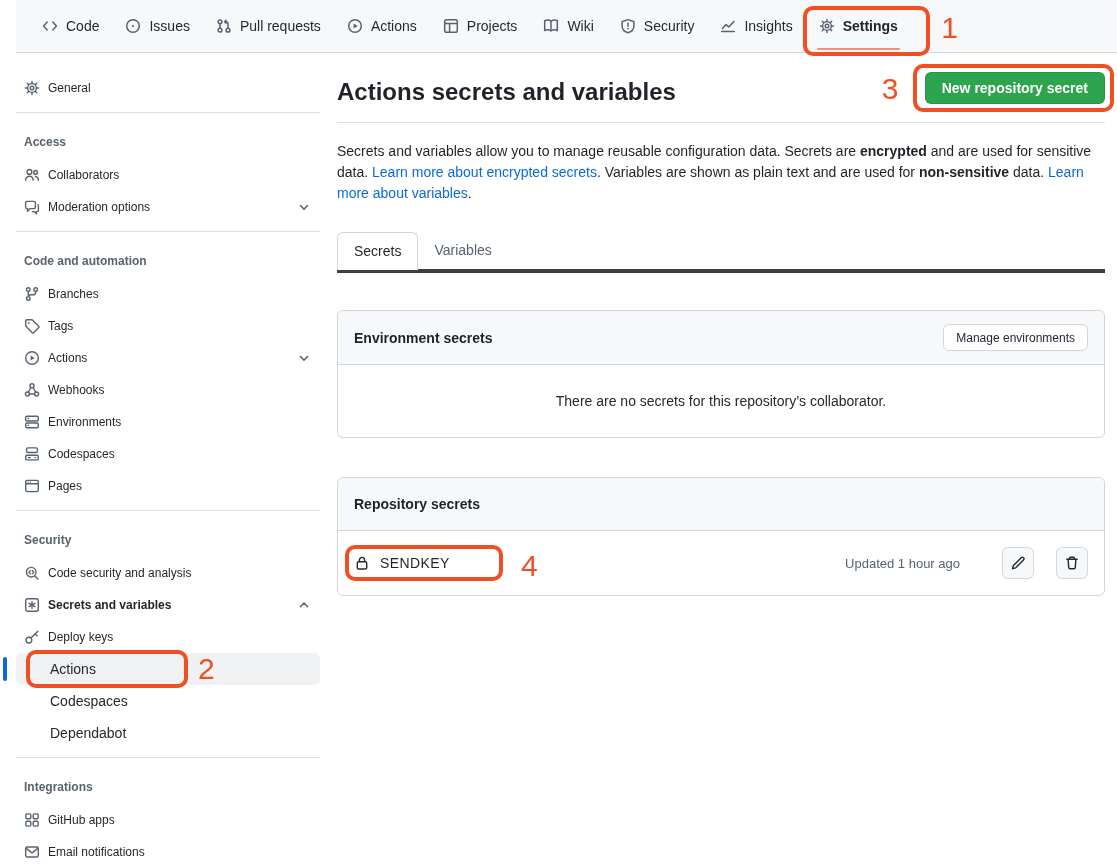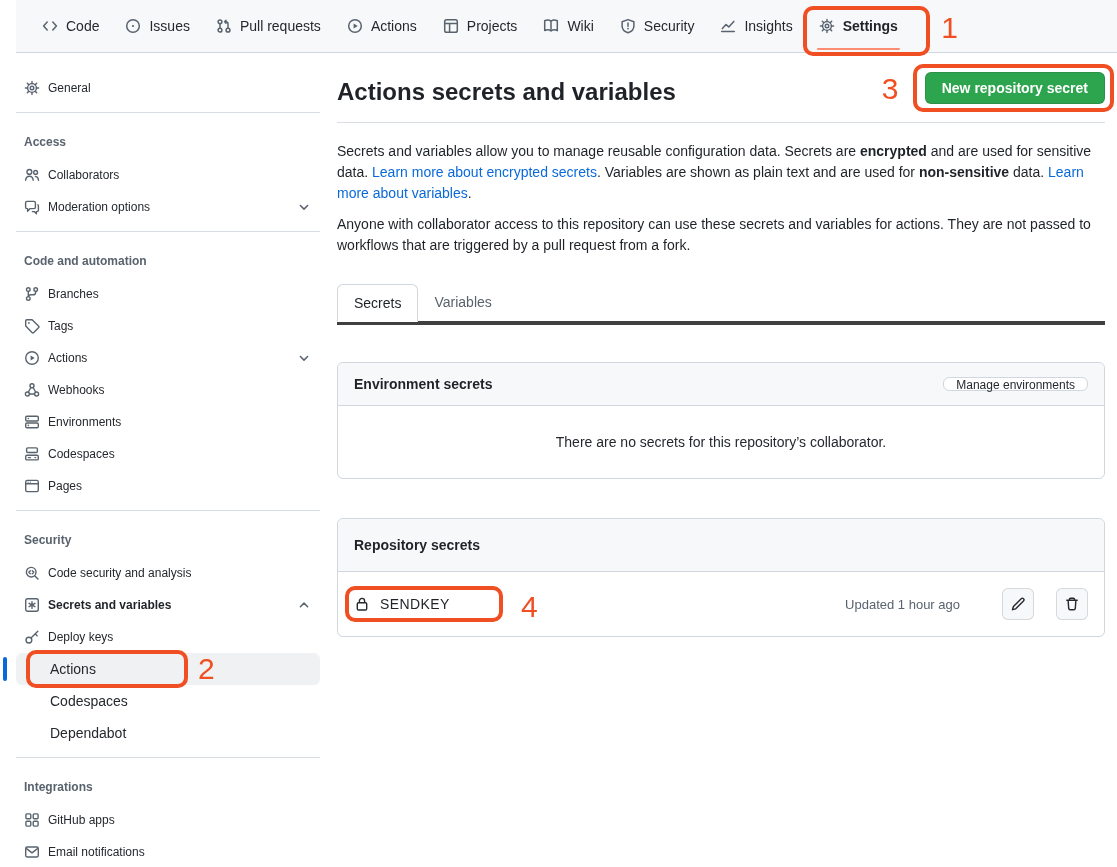--- a/index.html
+++ b/index.html
@@ -79,21 +79,21 @@
   .card { margin-top:37px; border:1px solid #d0d7de; border-radius:6px; background:#fff; }
   .card.repo { margin-top:39px;text-align:center; }
   .card-header {
     display:flex; justify-content:space-between; align-items:center;
     background:#f6f8fa; padding:13px 16px; border-bottom:1px solid #d0d7de;
     border-radius:6px 6px 0 0;
   }
   .card.repo .card-header { padding:18px 16px; }
   .card-title { font-size:14px; font-weight:700; color:#1f2328; }
   .btn-secondary {
-    height:14px; padding:0 12px; font-size:12px; font-weight:500; color:#24292f;
+    height:27px; padding:0 12px; font-size:12px; font-weight:500; color:#24292f;
     background:#ffffff; border:1px solid #d0d7de; border-radius:6px;
     font-family:"Liberation Sans", sans-serif; cursor:pointer; white-space:nowrap;
   }
   .card-empty { padding:28px 16px; text-align:center; font-size:14px; color:#24292f; }
 
   .secret-row {
     display:flex; justify-content:space-between; align-items:center; padding:16px;
   }
   .secret-name-wrap { position:relative; display:flex; align-items:center; gap:10px; }
   .secret-name-wrap .ic { color:#24292f; }
@@ -357,21 +357,20 @@
     <h1 class="page-title">Actions secrets and variables</h1>
     <button class="btn-primary">
       <span>New repository secret</span>
       <span class="ann-frame frame3"></span>
       <span class="ann-num num3">3</span>
     </button>
   </div>
   <hr class="head-divider">
 
   <p class="desc"><span>Secrets and variables allow you to manage reusable configuration data. Secrets are </span><strong>encrypted</strong><span> and are used for sensitive data. </span><a class="link">Learn more about encrypted secrets</a><span>. Variables are shown as plain text and are used for </span><strong>non-sensitive</strong><span> data. </span><a class="link">Learn more about variables</a><span>.</span></p>
-  <p class="desc">Anyone with collaborator access to this repository can use these secrets and variables for actions. They are not passed to workflows that are triggered by a pull request from a fork.</p>
 
   <div class="tabs">
     <div class="tab active">Secrets</div>
     <div class="tab">Variables</div>
   </div>
 
   <section class="card">
     <div class="card-header">
       <span class="card-title">Environment secrets</span>
       <button class="btn-secondary">Manage environments</button>

